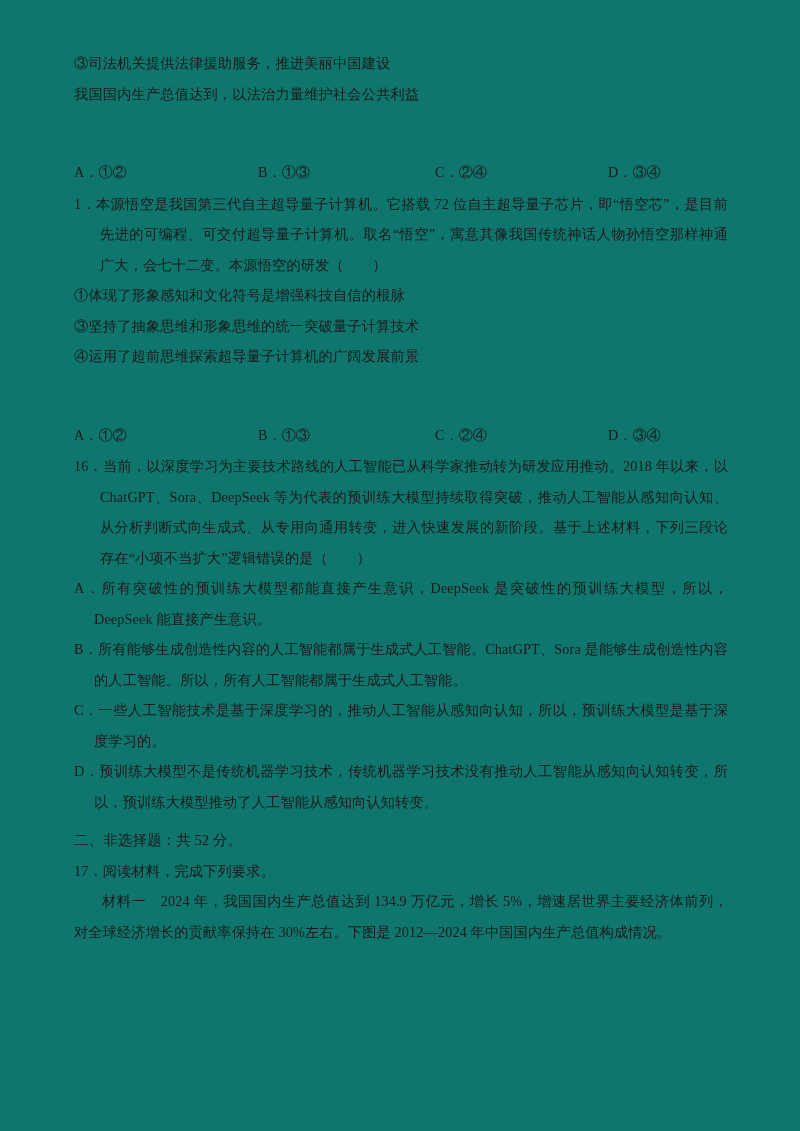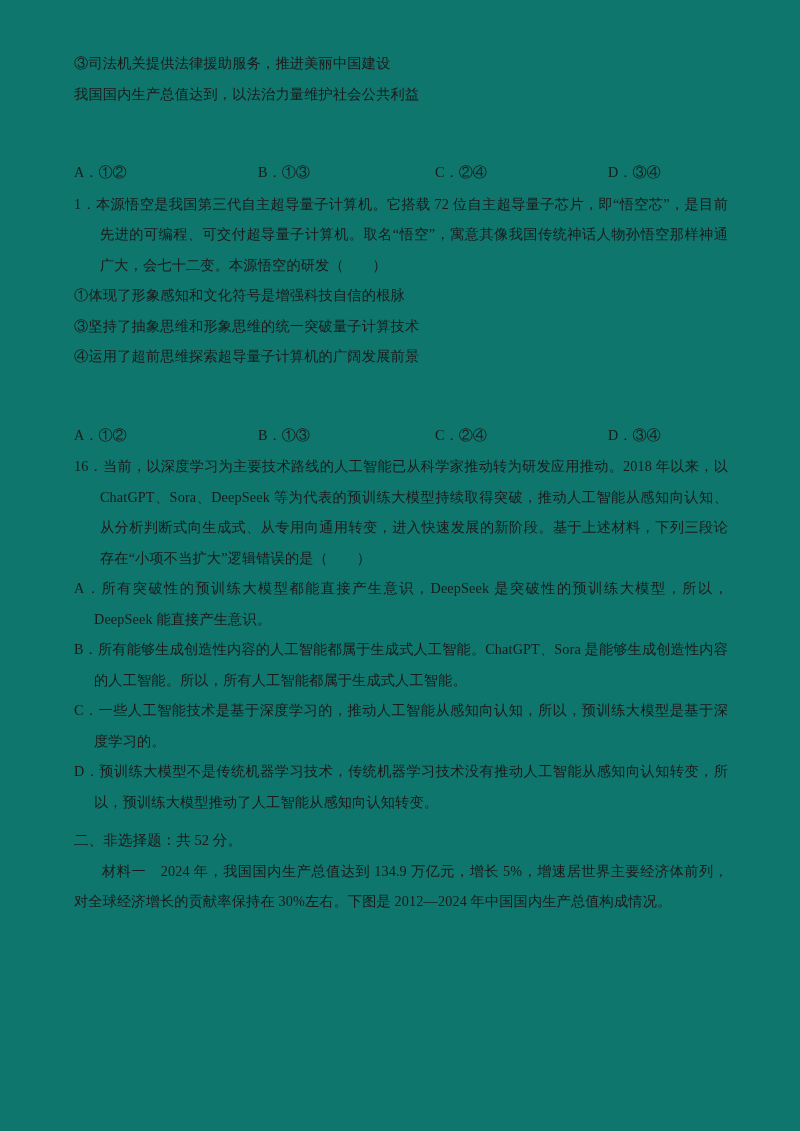--- a/index.html
+++ b/index.html
@@ -96,16 +96,17 @@
     </div>
 
     <div class="para hang mt-q">16．当前，以深度学习为主要技术路线的人工智能已从科学家推动转为研发应用推动。2018 年以来，以 ChatGPT、Sora、DeepSeek 等为代表的预训练大模型持续取得突破，推动人工智能从感知向认知、从分析判断式向生成式、从专用向通用转变，进入快速发展的新阶段。基于上述材料，下列三段论存在“小项不当扩大”逻辑错误的是（　　）</div>
     <div class="para hang-opt">A．所有突破性的预训练大模型都能直接产生意识，DeepSeek 是突破性的预训练大模型，所以，DeepSeek 能直接产生意识。</div>
     <div class="para hang-opt">B．所有能够生成创造性内容的人工智能都属于生成式人工智能。ChatGPT、Sora 是能够生成创造性内容的人工智能。所以，所有人工智能都属于生成式人工智能。</div>
     <div class="para hang-opt">C．一些人工智能技术是基于深度学习的，推动人工智能从感知向认知，所以，预训练大模型是基于深度学习的。</div>
     <div class="para hang-opt">D．预训练大模型不是传统机器学习技术，传统机器学习技术没有推动人工智能从感知向认知转变，所以，预训练大模型推动了人工智能从感知向认知转变。</div>
 
     <div class="section-head">二、非选择题：共 52 分。</div>
 
+    <div class="para">17．阅读材料，完成下列要求。</div>
     <div class="para material-indent">材料一　2024 年，我国国内生产总值达到 134.9 万亿元，增长 5%，增速居世界主要经济体前列，对全球经济增长的贡献率保持在 30%左右。下图是 2012—2024 年中国国内生产总值构成情况。</div>
 
   </div>
 </div>
 
 </body></html>

